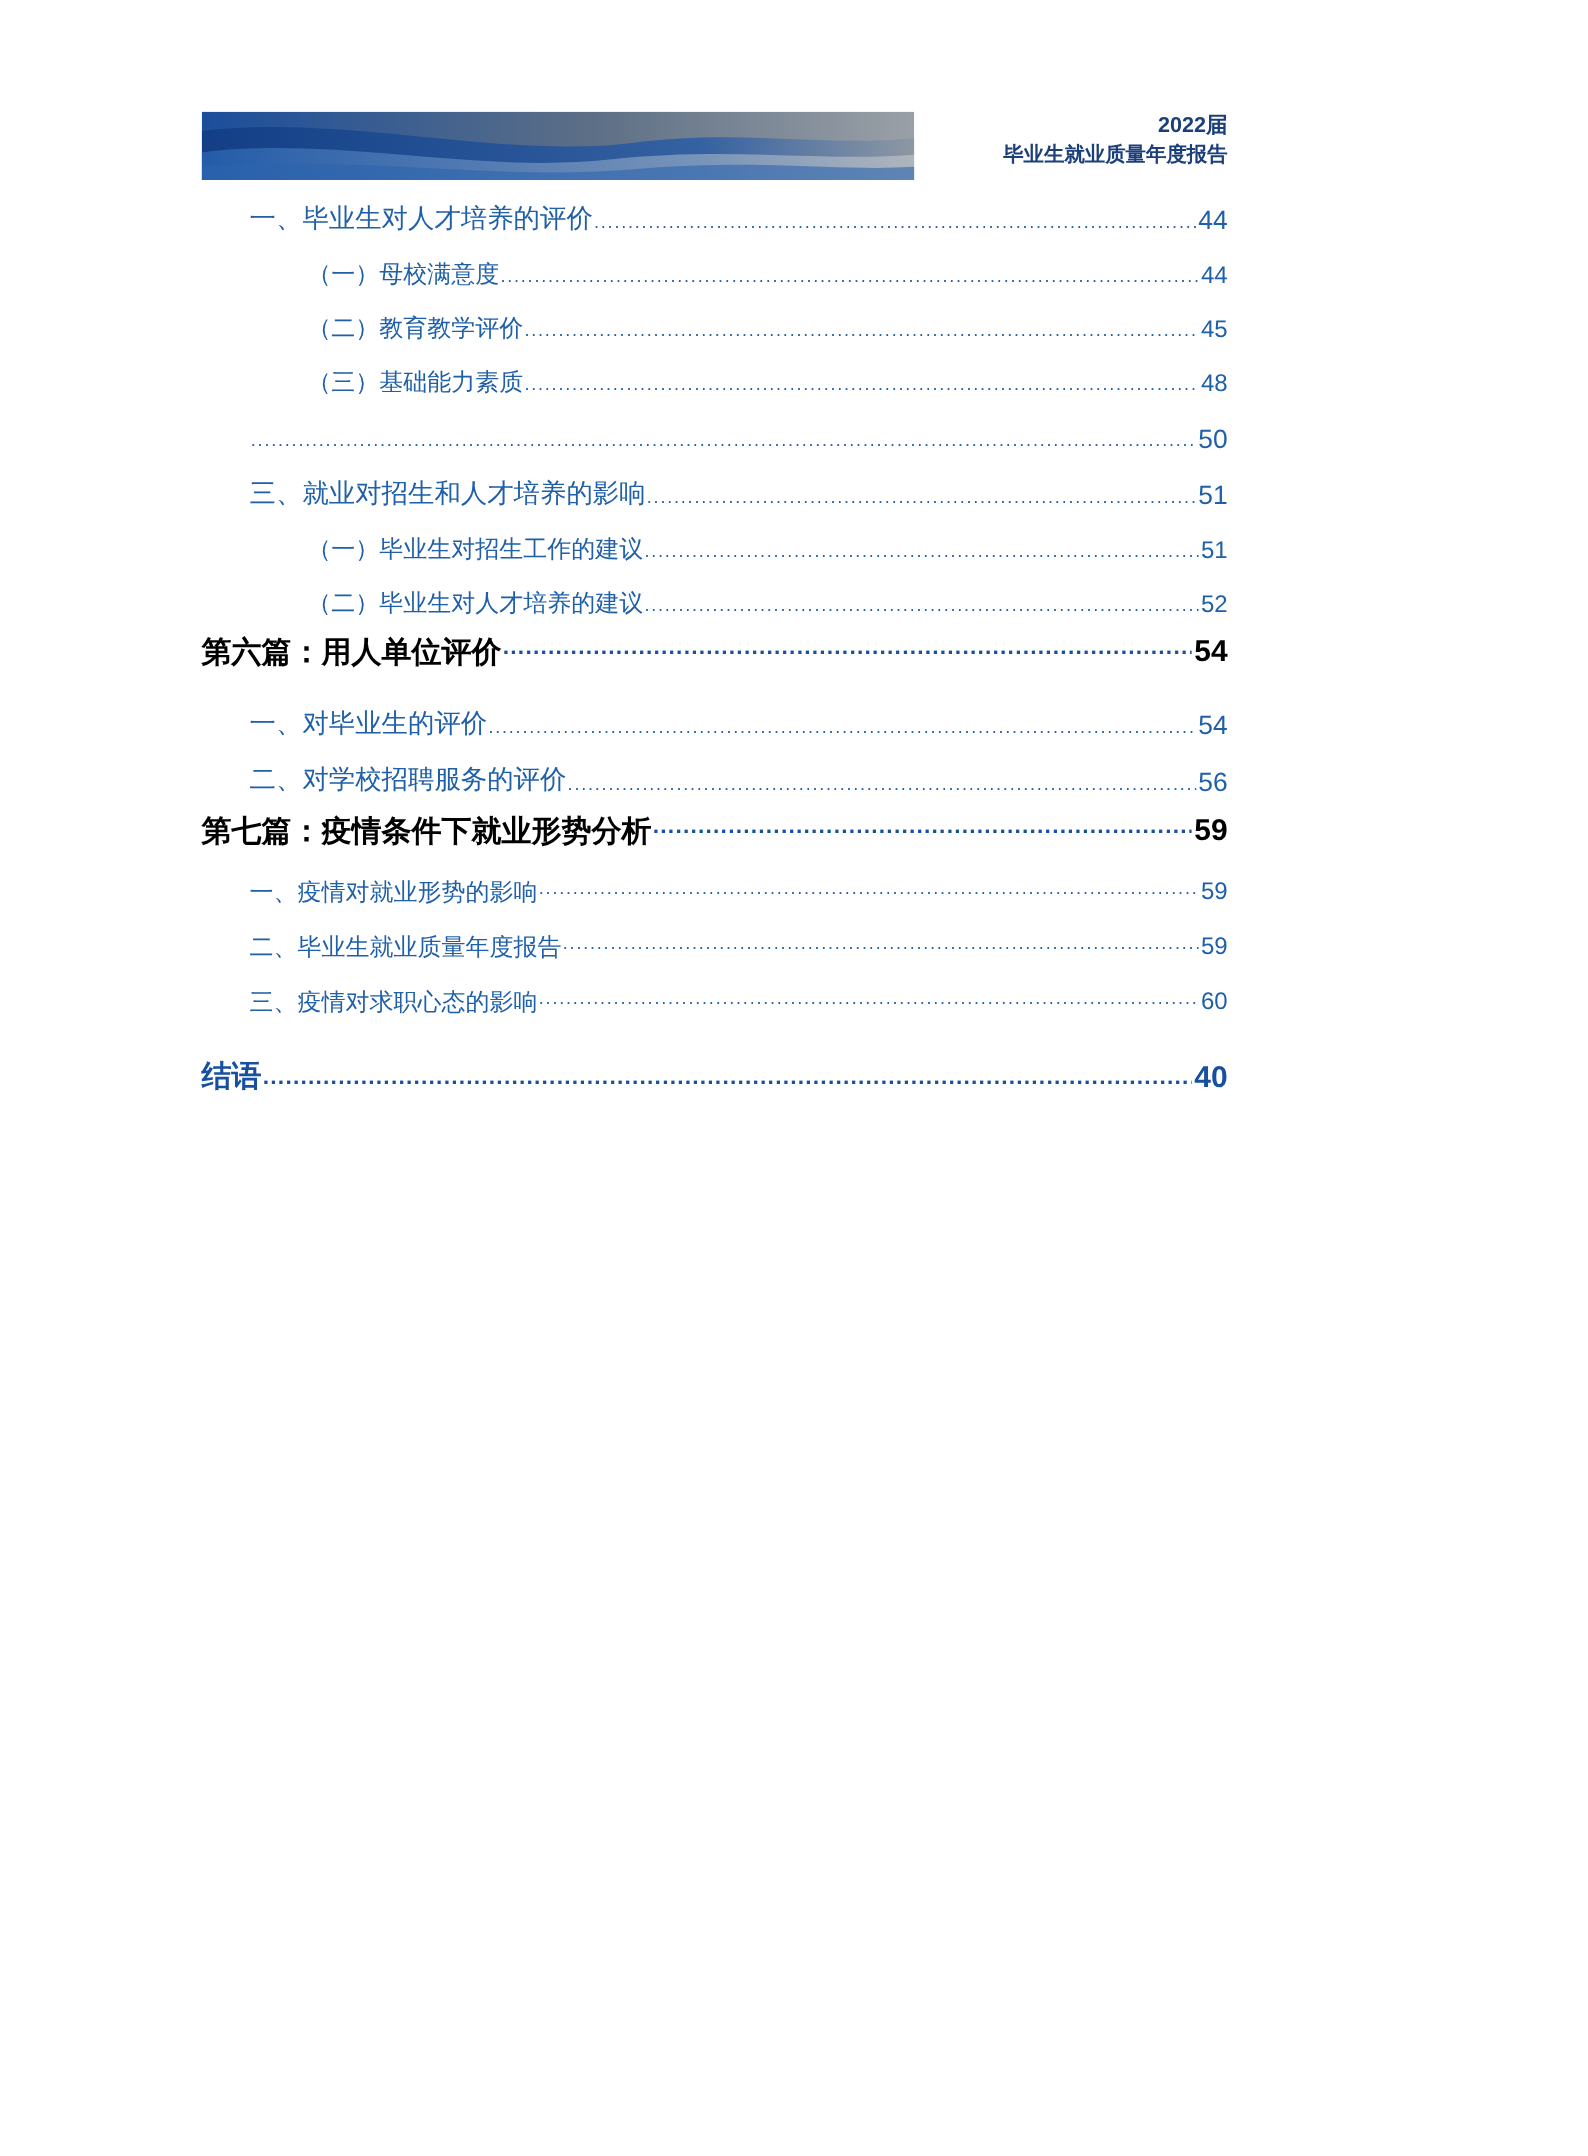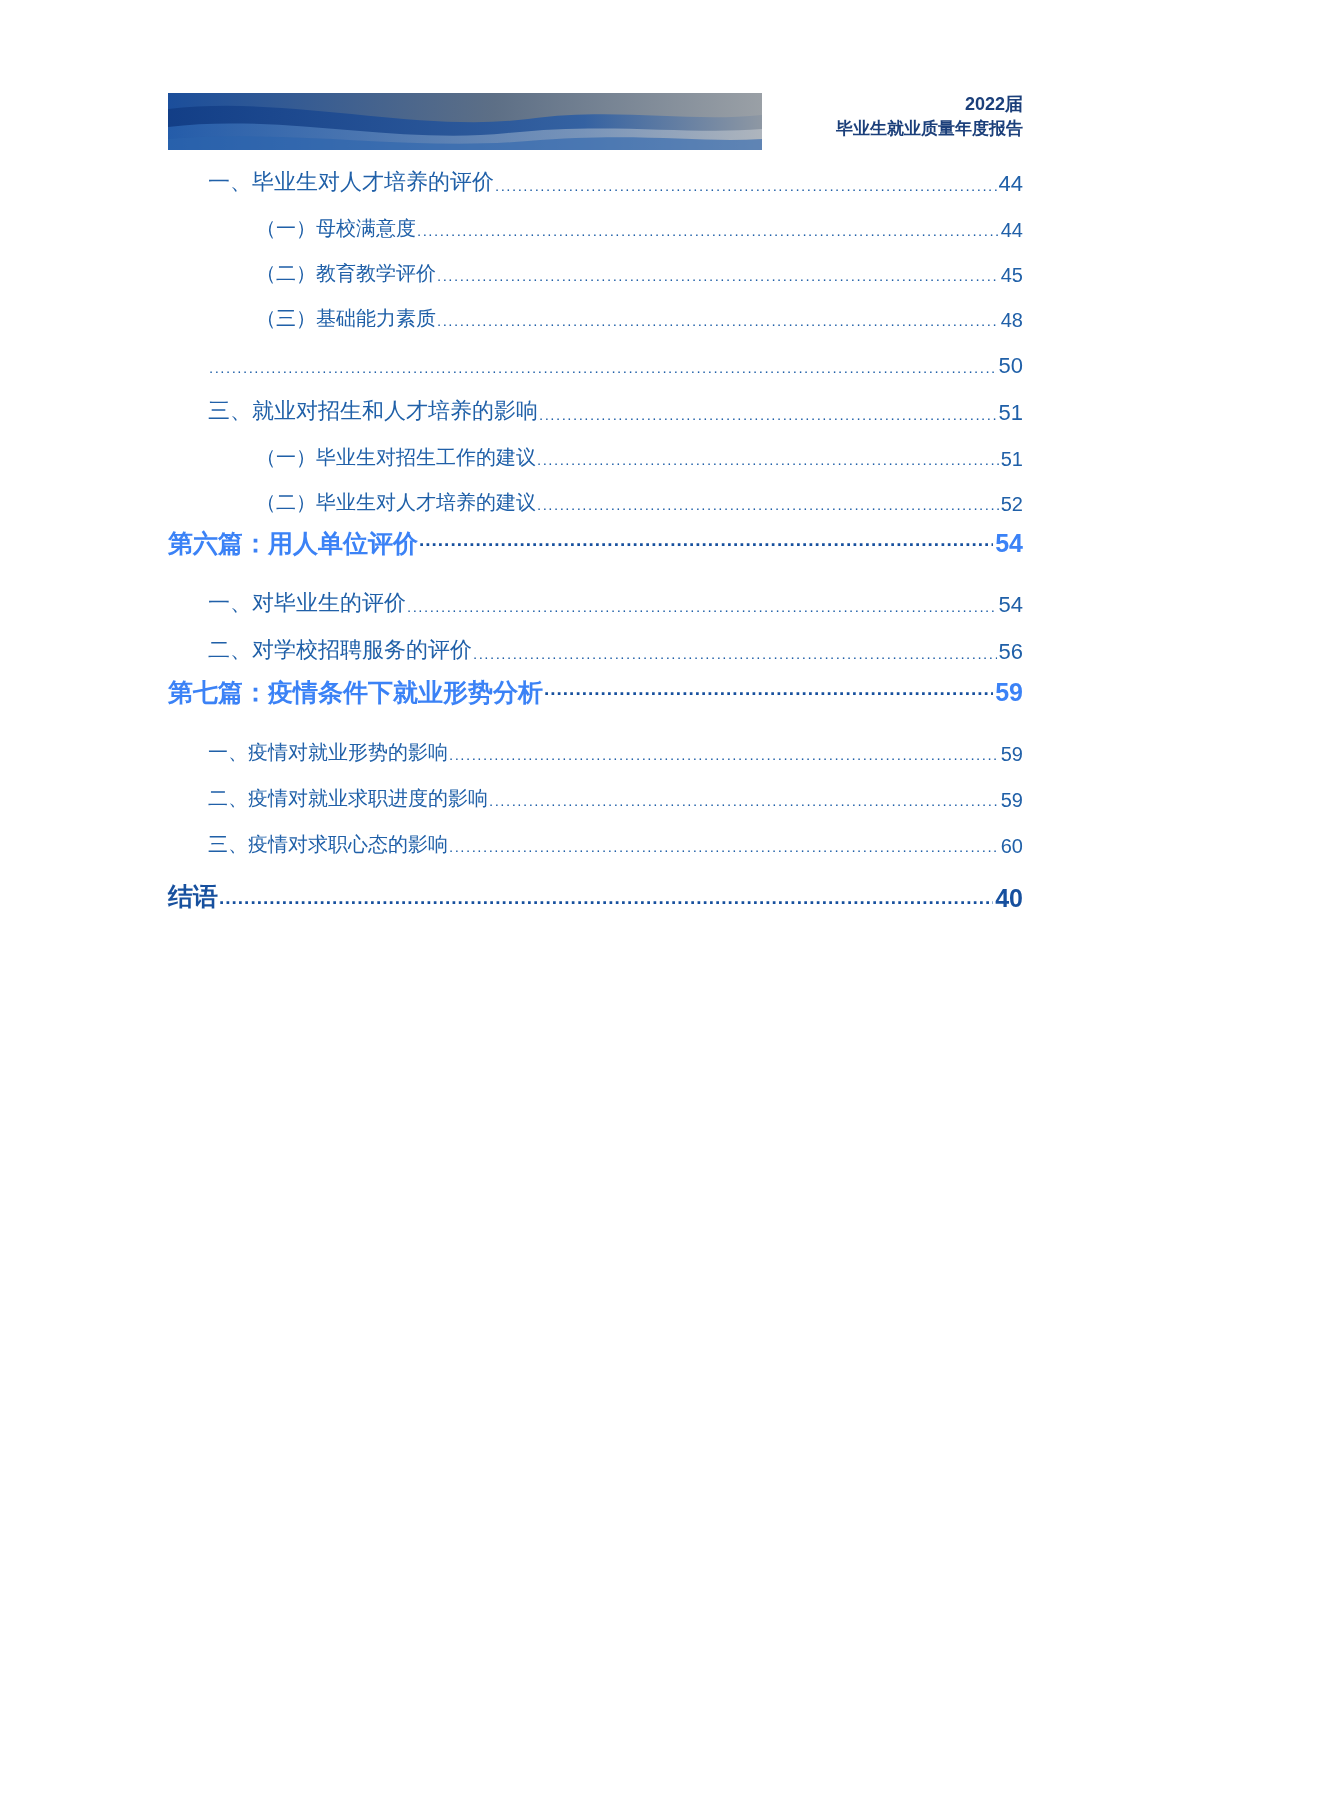--- a/index.html
+++ b/index.html
@@ -77,35 +77,35 @@
     white-space: nowrap;
     color: #2060a8;
     text-align: right;
   }
 
   
   .lvl-part .toc-text,
   .lvl-part .toc-page {
     font-size: 25px;
     font-weight: bold;
-    color: #3b82f6;
+    color: #000000;
   }
   .lvl-part .toc-leader {
     font-size: 19px;
     font-weight: bold;
     color: #17509e;
     top: -4px;
     letter-spacing: 1px;
   }
   .lvl-part { height: 55px; align-items: center; }
 
   .lvl-1 { height: 47px; padding-left: 40px; align-items: flex-end; }
   .lvl-1 .toc-text, .lvl-1 .toc-page { font-size: 22px; }
 
-  .lvl-1b { height: 46px; padding-left: 40px; align-items: flex-end; }
+  .lvl-1b { height: 46px; padding-left: 40px; align-items: center; }
   .lvl-1b .toc-text, .lvl-1b .toc-page { font-size: 20px; }
 
   .lvl-2 { height: 45px; padding-left: 88px; align-items: flex-end; }
   .lvl-2 .toc-text, .lvl-2 .toc-page { font-size: 20px; }
 
   .lvl-end { height: 55px; }
   .lvl-end .toc-text, .lvl-end .toc-page {
     font-size: 25px; font-weight: bold; color: #17509e;
   }
   .lvl-end .toc-leader {
@@ -207,21 +207,21 @@
         <span class="toc-text">第七篇：疫情条件下就业形势分析</span>
         <span class="toc-leader">...............................................................................................................................................................</span>
         <span class="toc-page">59</span>
       </div>
       <div class="toc-row lvl-1b">
         <span class="toc-text">一、疫情对就业形势的影响</span>
         <span class="toc-leader">...............................................................................................................................................................</span>
         <span class="toc-page">59</span>
       </div>
       <div class="toc-row lvl-1b">
-        <span class="toc-text">二、疫情对就业求职进度的影响</span>
+        <span class="toc-text">二、毕业生就业质量年度报告</span>
         <span class="toc-leader">...............................................................................................................................................................</span>
         <span class="toc-page">59</span>
       </div>
       <div class="toc-row lvl-1b">
         <span class="toc-text">三、疫情对求职心态的影响</span>
         <span class="toc-leader">...............................................................................................................................................................</span>
         <span class="toc-page">60</span>
       </div>
       <div class="toc-row lvl-end">
         <span class="toc-text">结语</span>

